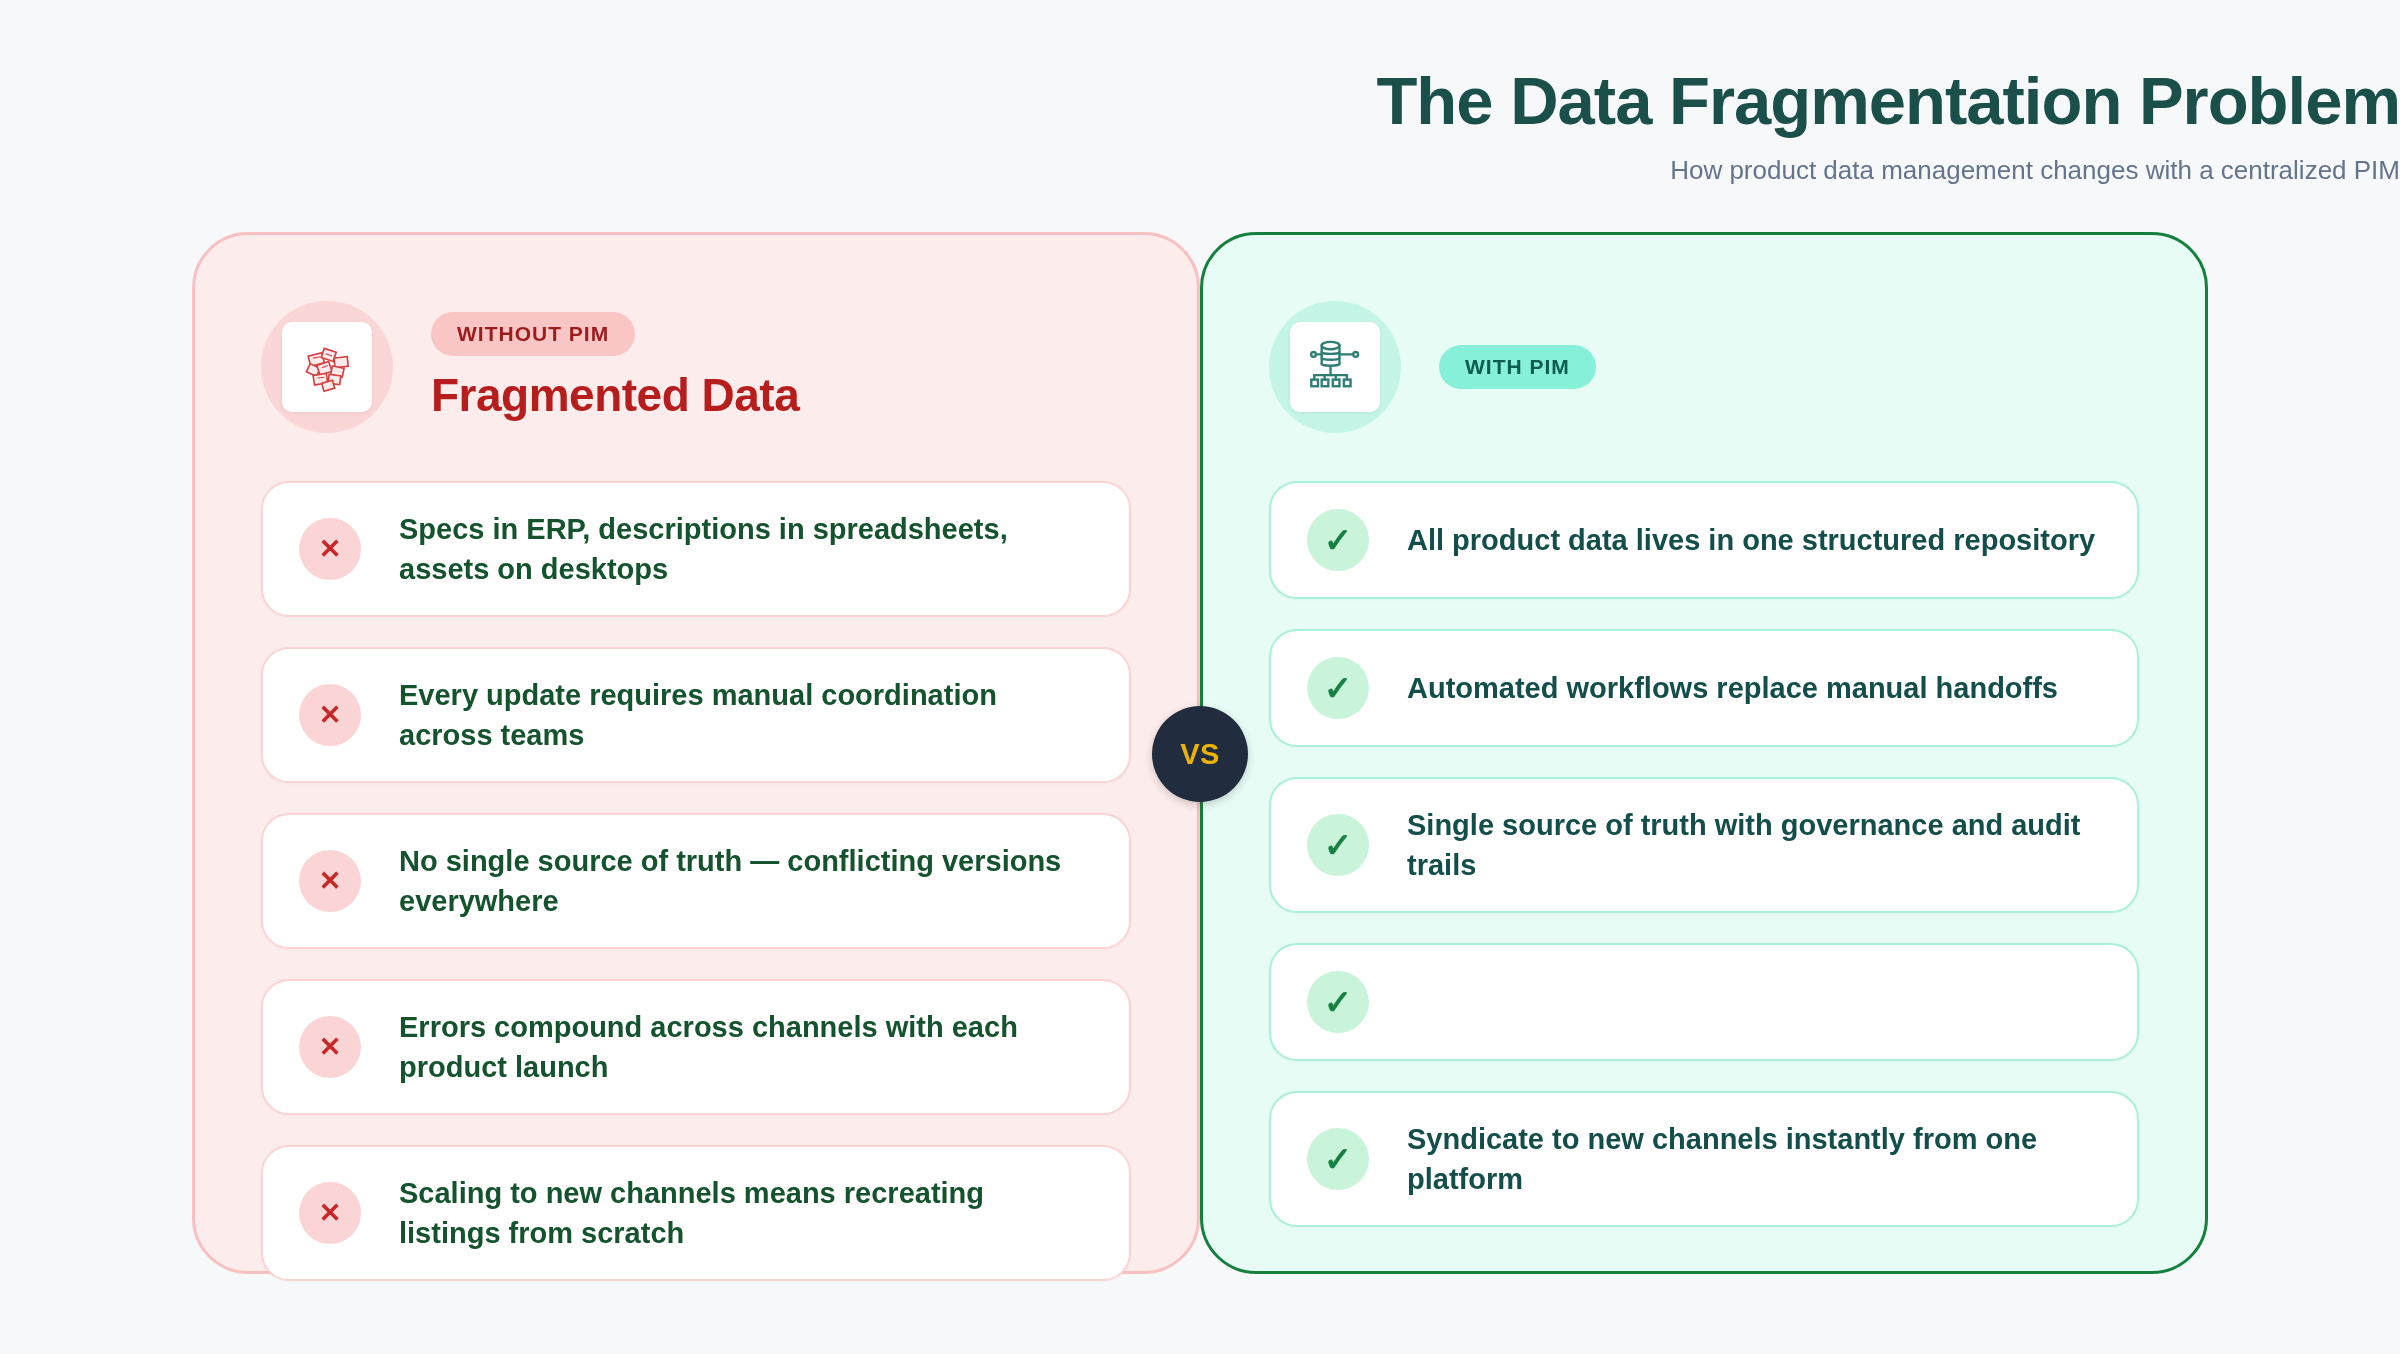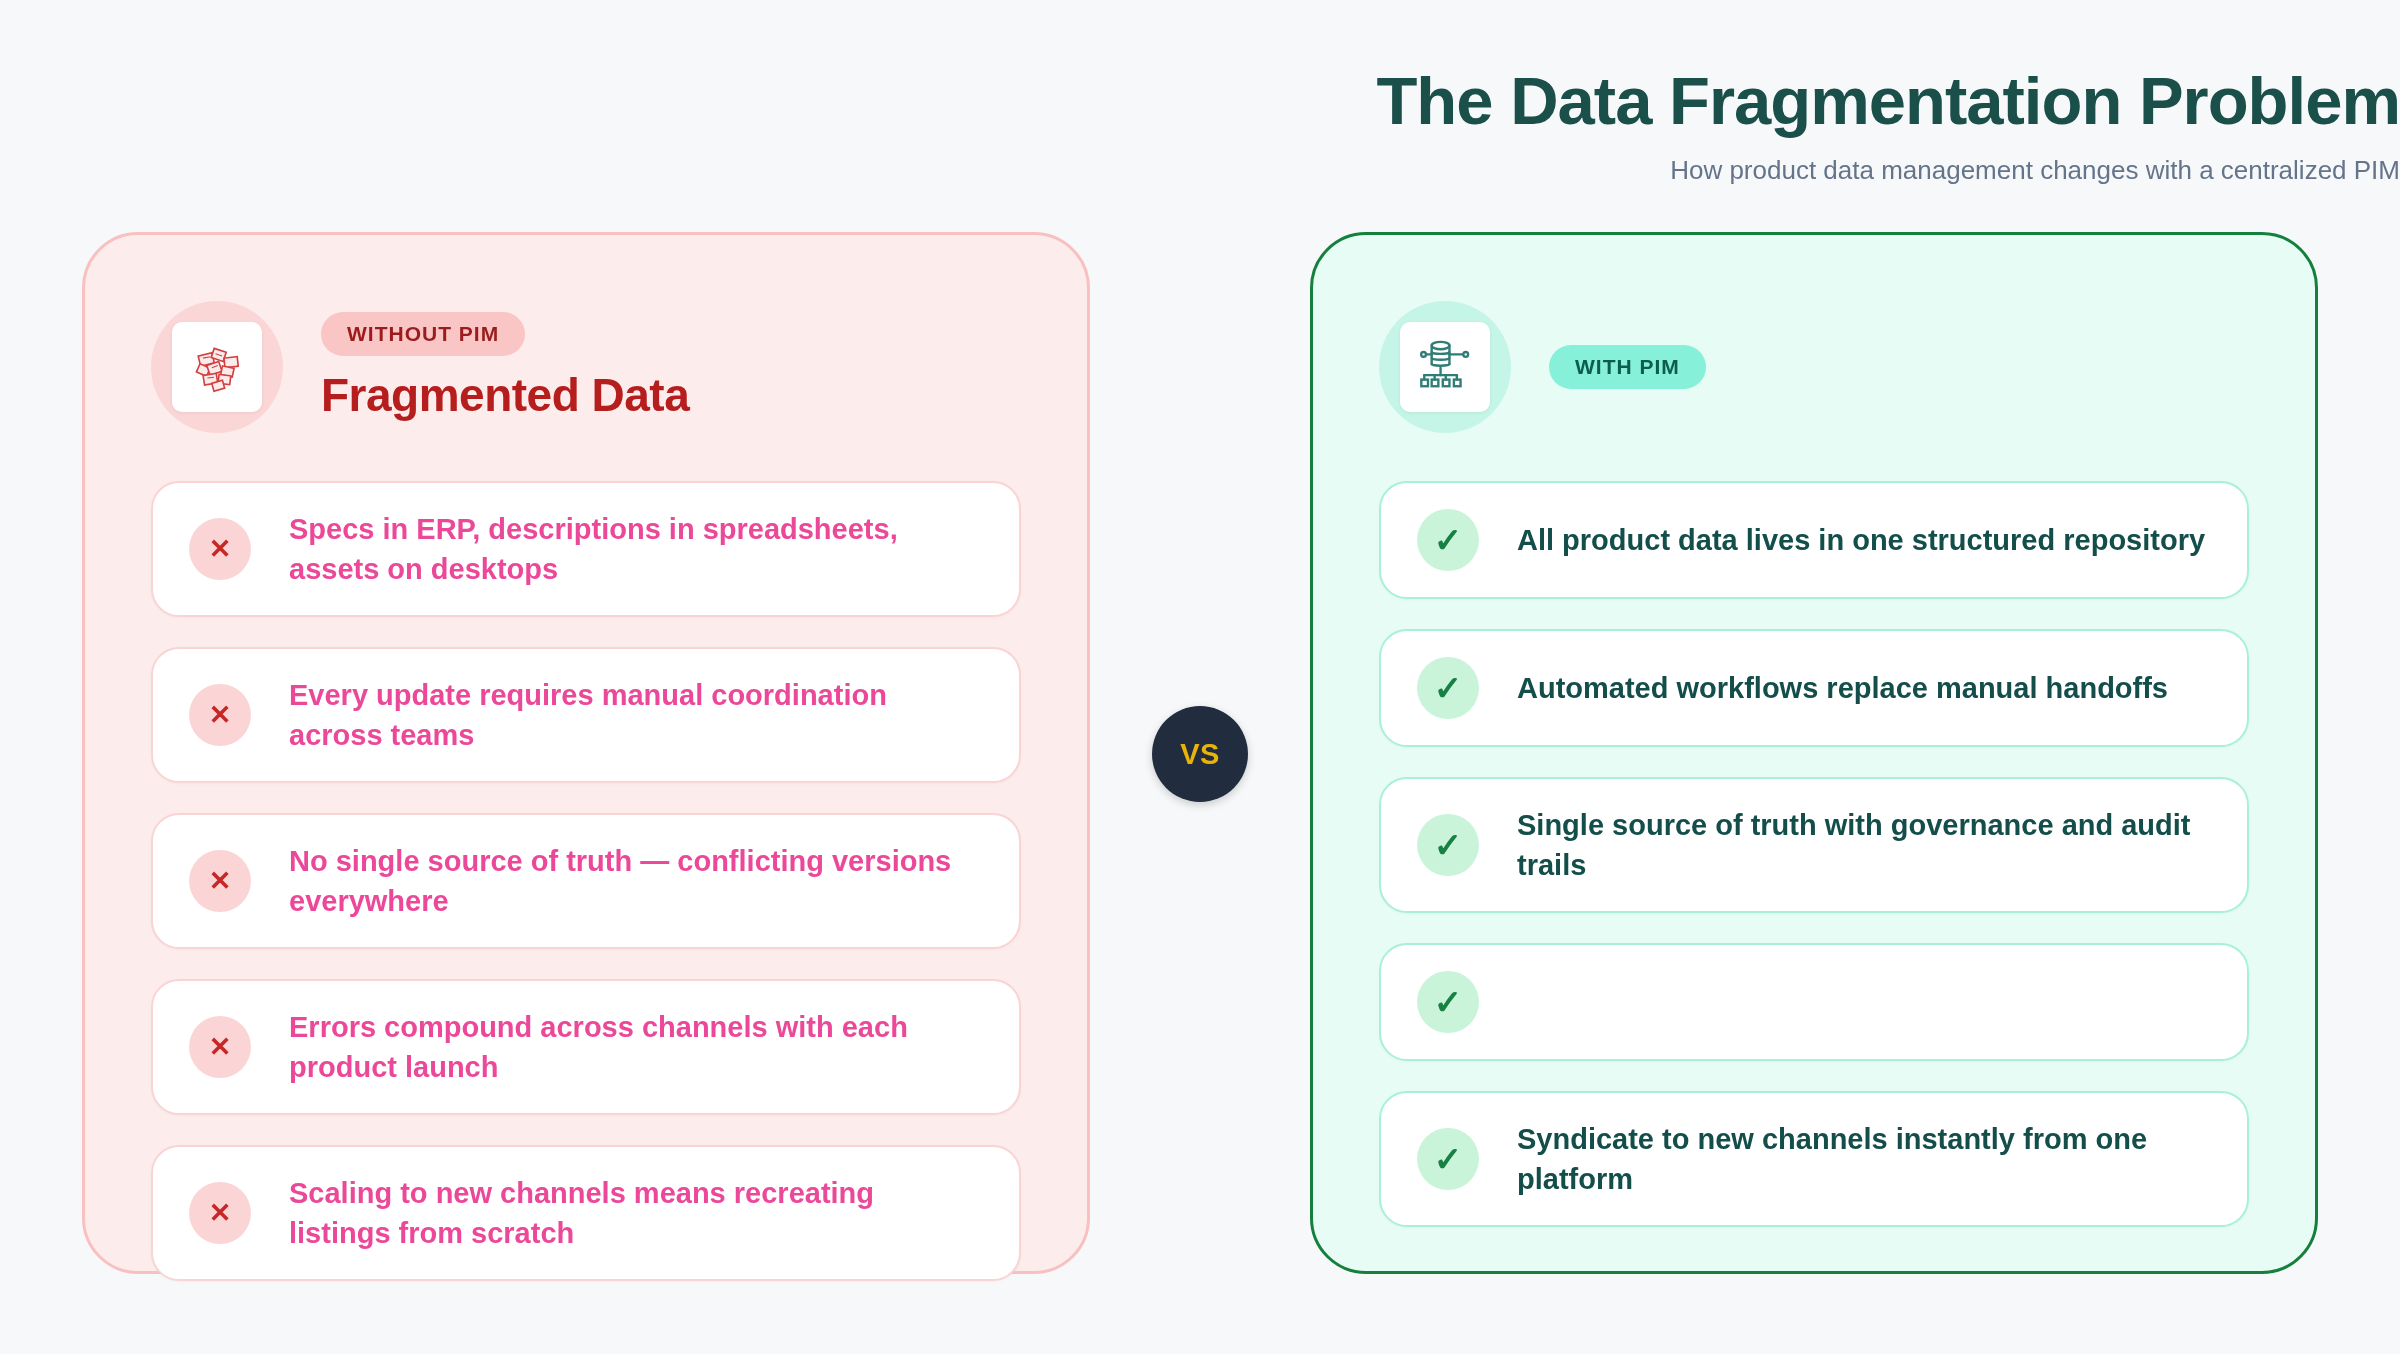--- a/index.html
+++ b/index.html
@@ -24,21 +24,21 @@
     font-size: 26px;
     font-weight: 400;
     color: #64748b;
   }
 
   
   main {
     position: relative;
     margin-top: 46px;
     display: flex;
-    justify-content: space-between;
+    justify-content: center;
     padding: 0 82px;
   }
   .panel {
     width: 1008px;
     height: 1042px;
     border-radius: 56px;
     padding: 0 66px;
   }
   .panel-without {
     background: #fdecec;
@@ -121,21 +121,21 @@
     place-items: center;
     font-weight: 700;
   }
   .mark-x { background: #fbd5d5; color: #c62828; font-size: 27px; }
   .mark-check { background: #c9f4da; color: #178043; font-size: 34px; }
   .card-text {
     font-size: 29px;
     font-weight: 700;
     line-height: 1.38;
   }
-  .panel-without .card-text { color: #ec4899; }
+  .panel-without .card-text { color: #14532d; }
   .panel-with .card-text { color: #134e4a; }
 
   
   .vs {
     position: absolute;
     left: calc(50% - 48px);
     top: 474px;
     width: 96px; height: 96px;
     border-radius: 50%;
     background: #212c3e;

